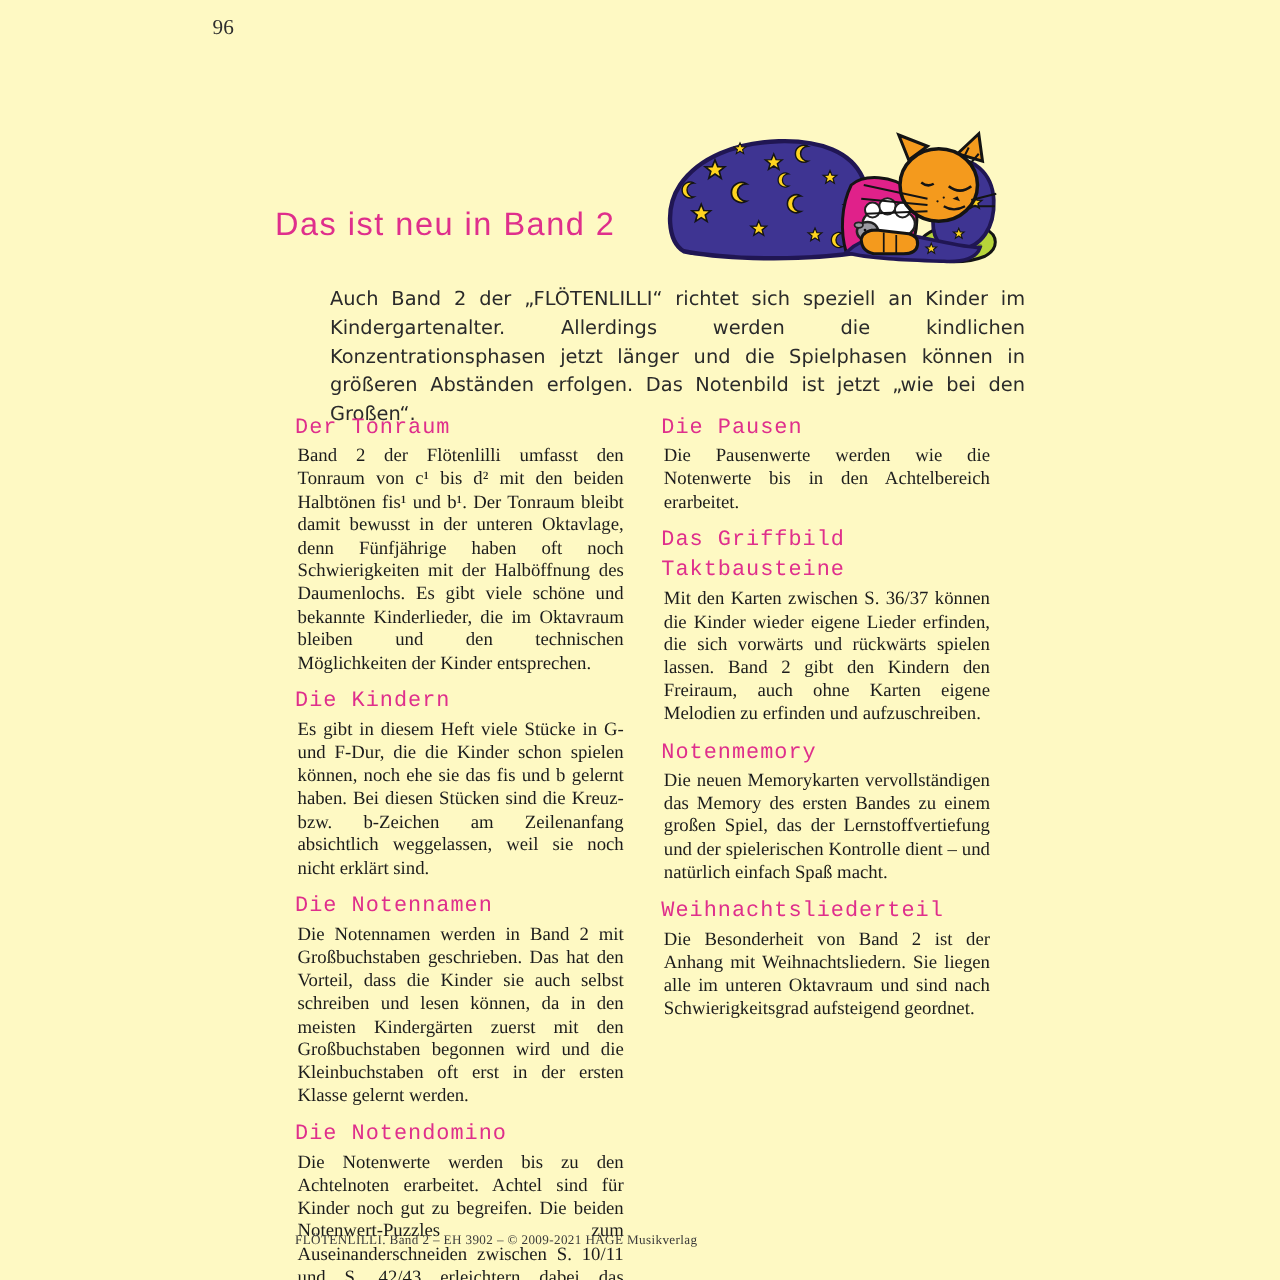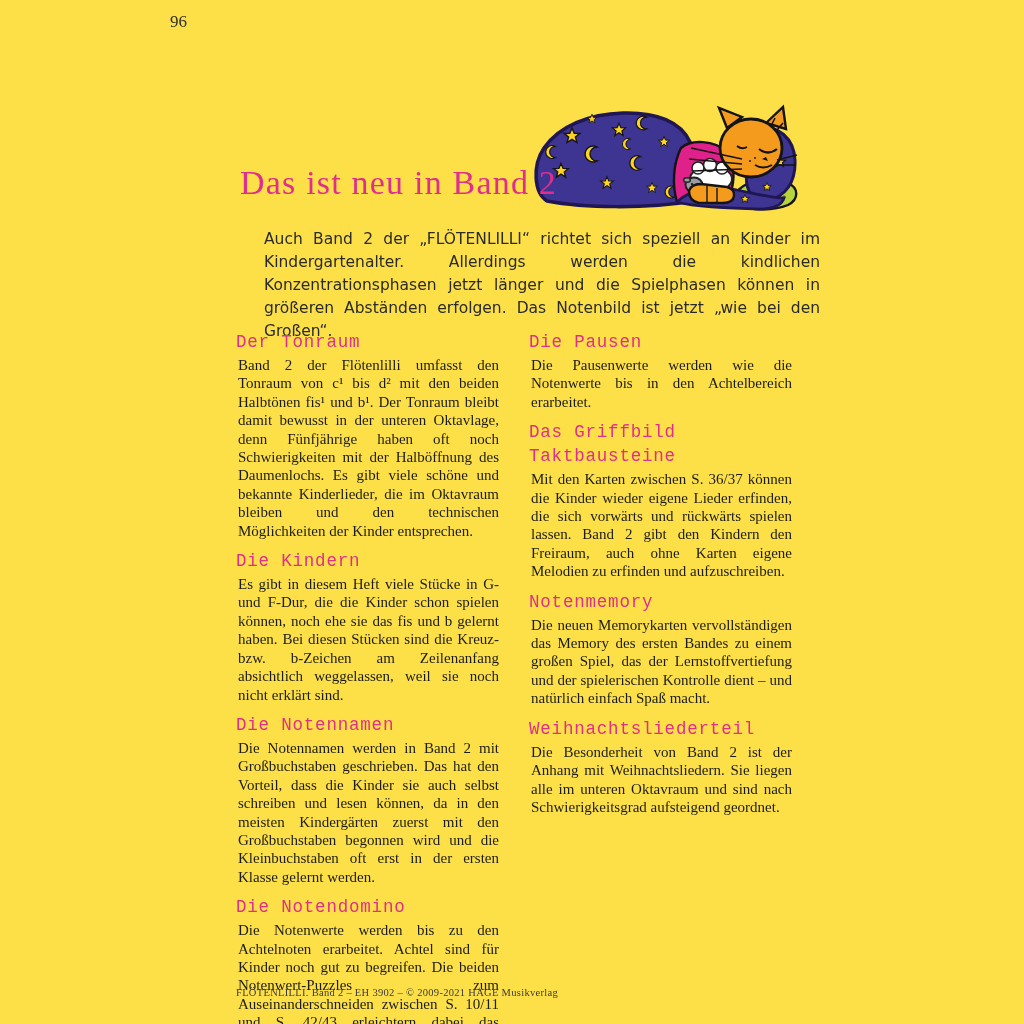--- a/index.html
+++ b/index.html
@@ -1,26 +1,26 @@
 <!DOCTYPE html>
 <html lang="de"><head>
 <meta charset="utf-8">
 <style>
   html,body{margin:0;padding:0;}
   body{background:#ffffff;width:1024px;height:1024px;position:relative;
        font-family:"Liberation Serif",serif;color:#1d1d1d;}
-  .page{position:relative;width:1024px;height:1024px;background:#fde047;overflow:hidden;}
+  .page{position:relative;width:1024px;height:1024px;background:#fef9c3;overflow:hidden;}
 
   .page-number{position:absolute;left:170px;top:12px;font-size:17px;color:#2e2e2e;
        font-family:"Liberation Serif",serif;}
 
   .illustration{position:absolute;left:531px;top:102px;width:270px;height:113px;}
 
-  .doc-title{position:absolute;left:240px;top:164px;width:310px;
-       font-family:Liberation Serif, serif;font-size:34px;letter-spacing:1.2px;
+  .doc-title{position:absolute;left:220px;top:164px;width:310px;
+       font-family:Liberation Sans, sans-serif;font-size:26px;letter-spacing:1.2px;
        color:#df2f8c;white-space:nowrap;}
 
   .intro{position:absolute;left:236px;top:228px;width:556px;
        font-family:"DejaVu Sans",sans-serif;font-size:15.5px;line-height:23px;
        text-align:justify;color:#2a2a2a;word-spacing:2.5px;margin-left:28px;}
 
   .columns{position:absolute;left:236px;top:332px;width:556px;display:flex;gap:30px;}
   .col{width:263px;}
 
   .section h3{font-family:Liberation Mono, monospace;font-size:17.5px;font-weight:normal;

